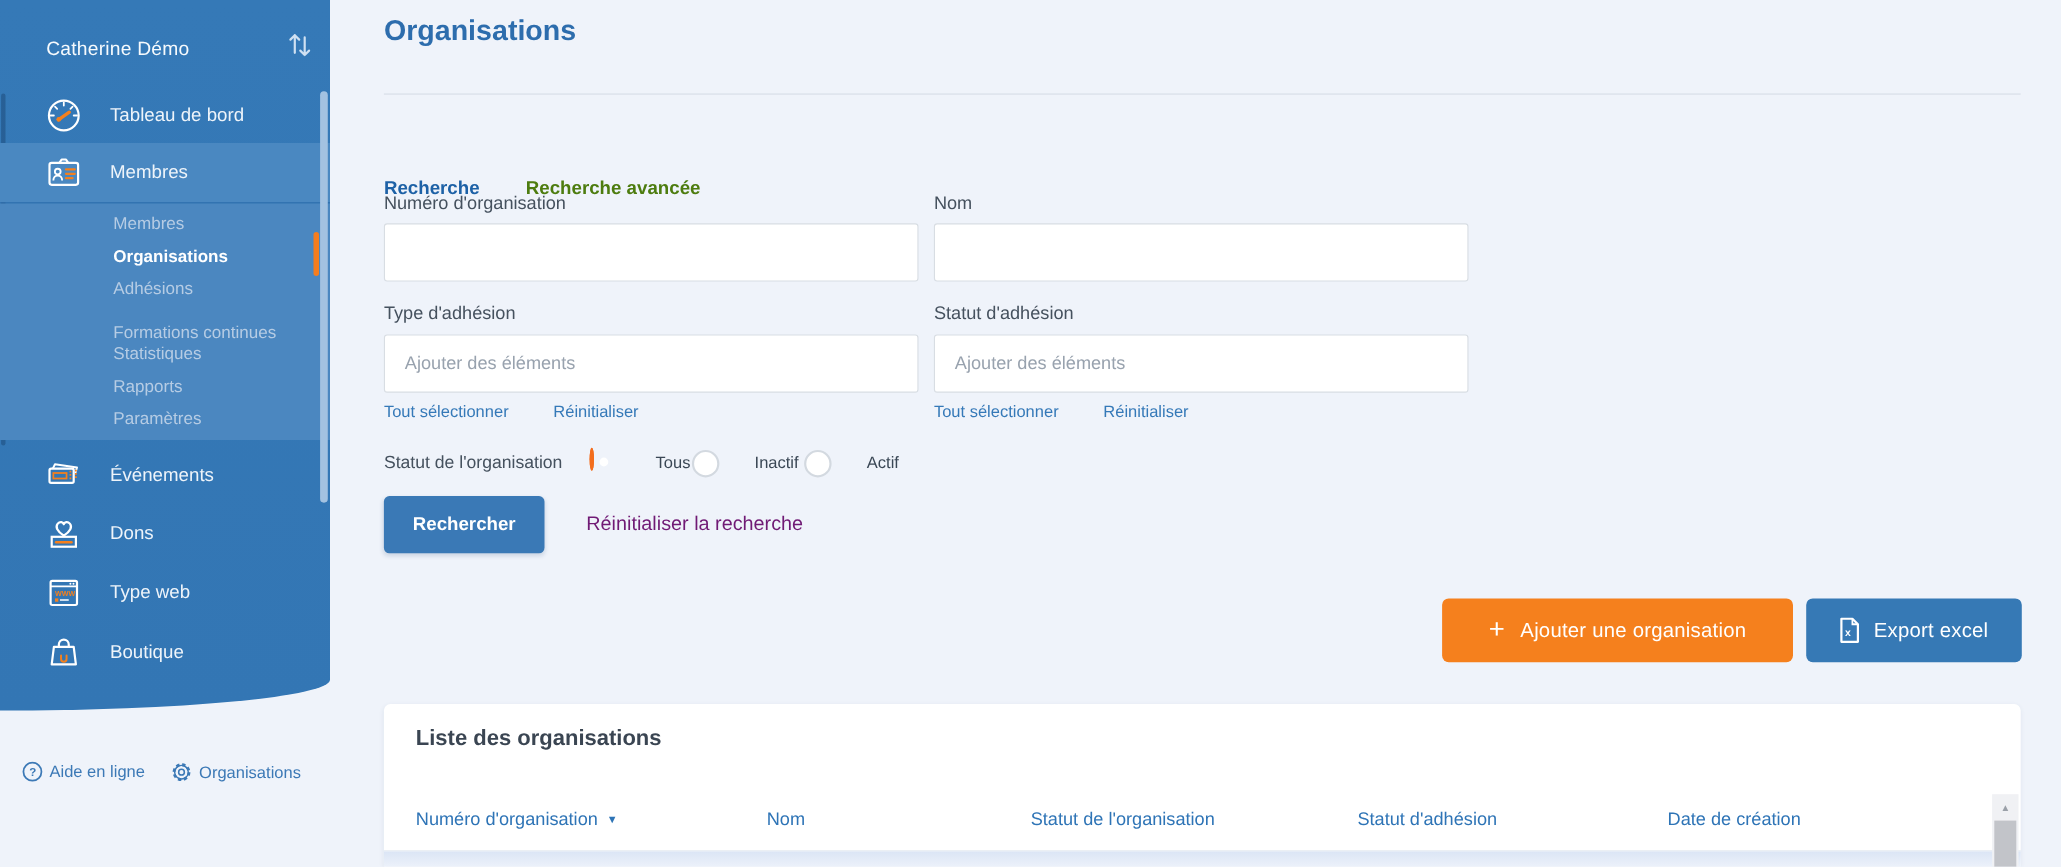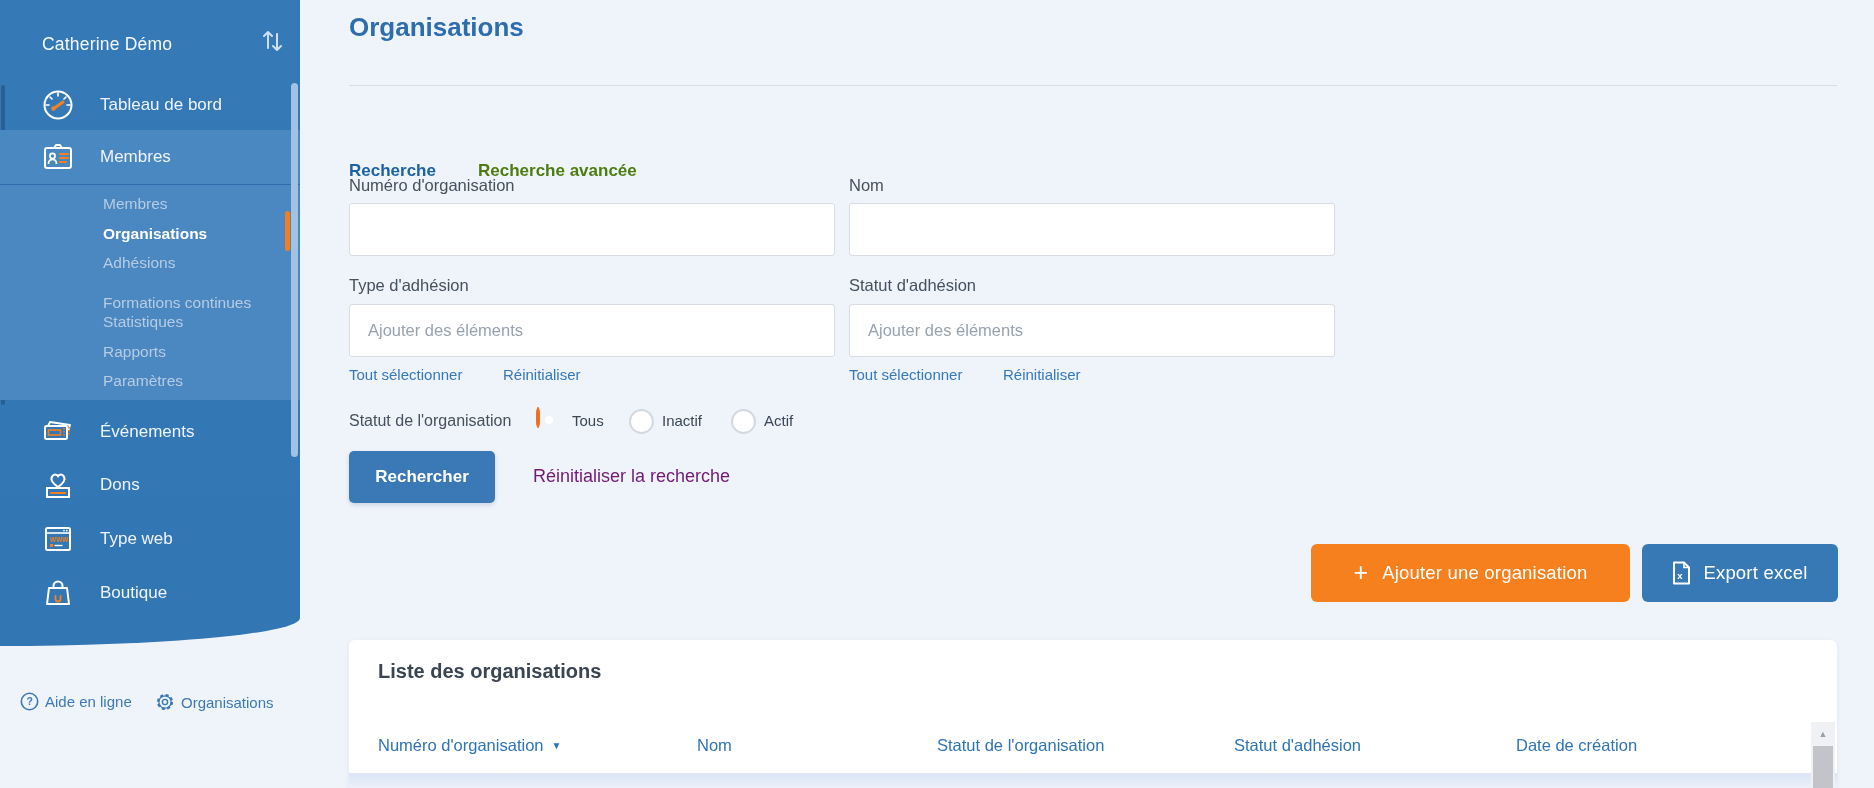--- a/index.html
+++ b/index.html
@@ -59,21 +59,21 @@
     border:1px solid #d8dde3; border-radius:3px;
     display:flex; align-items:center; padding:0 18px; cursor:text;
   }
   .placeholder { color:#98a2ae; font-size:16.5px; }
   .mini-link { font-size:15px; color:#3579b8; cursor:pointer; }
 
   .radio { width:26px; height:26px; border-radius:50%; cursor:pointer; }
   .radio-on { background:#f36d1d; border:2px solid #f36d1d; position:relative; }
   .radio-on::after { content:""; position:absolute; left:7px; top:7px; width:8px; height:8px; border-radius:50%; background:#fff; }
   .radio-off { width:25px; height:25px; background:#fff; border:2px solid #d3d9e0; }
-  .radio-lbl { font-size:15px; color:#3a4755; }
+  .radio-lbl { font-size:15px; color:#3a4755;margin-left:24px; }
 
   .btn-search {
     left:349px; top:451px; width:146px; height:52px;
     background:#3a79b6; border-radius:5px; border:none;
     color:#fff; font-size:17px; font-weight:600; cursor:pointer;
     display:flex; align-items:center; justify-content:center;
     box-shadow:0 2px 4px rgba(40,80,130,.18);
     font-family:"Liberation Sans", sans-serif;
   }
   .link-reset-search { left:533px; top:466px; font-size:18px; color:#701a75; cursor:pointer; }

